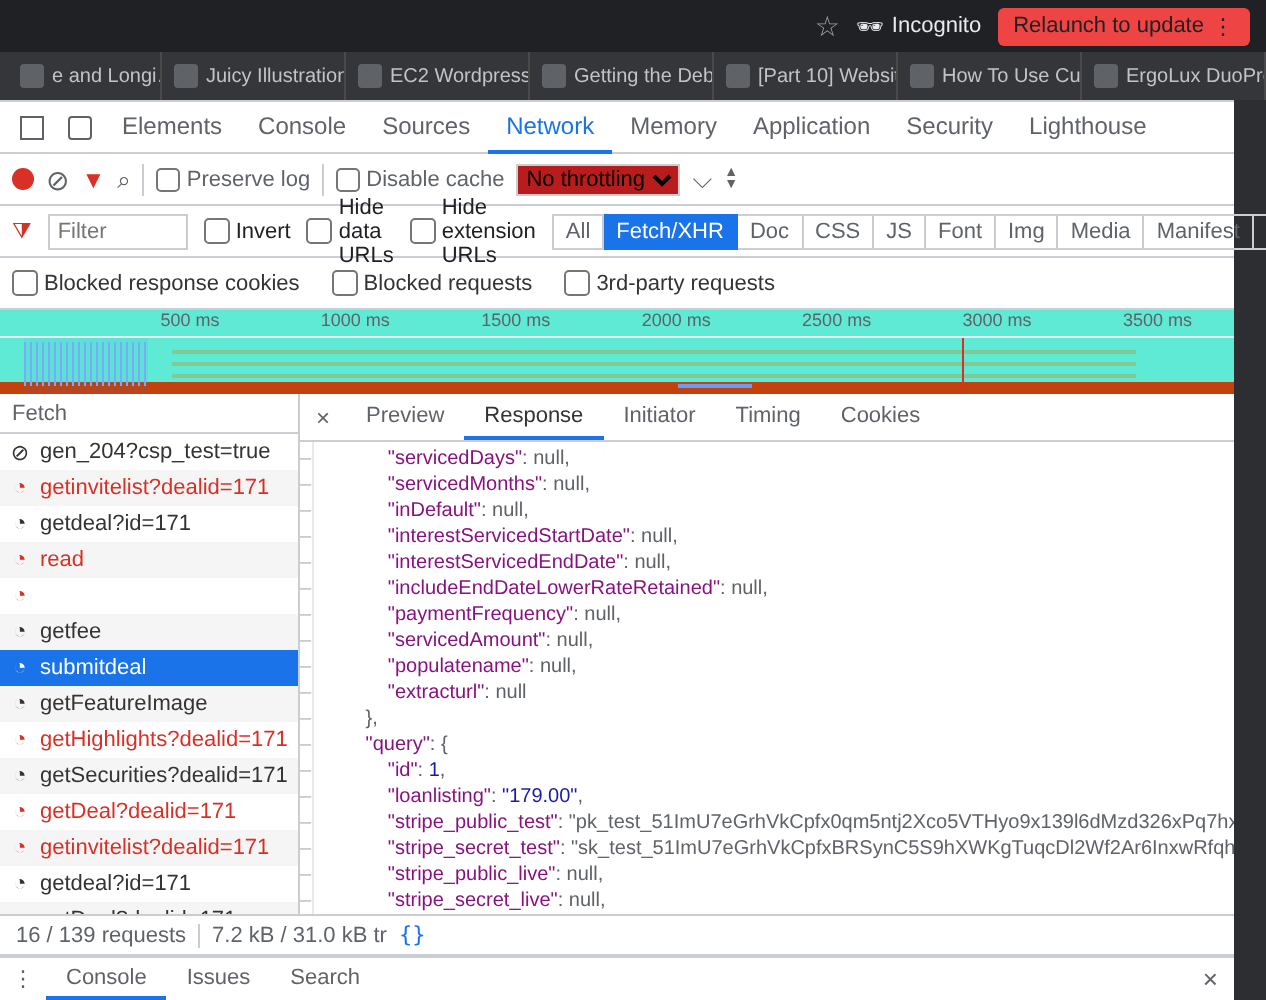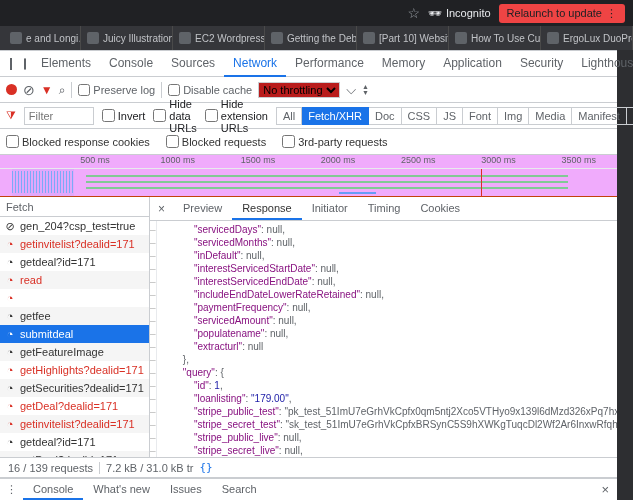--- a/index.html
+++ b/index.html
@@ -43,21 +43,21 @@
 .toolbar2 .types { display:flex; gap:0; }
 .toolbar2 .type { padding:2px 6px; border:1px solid #cacdd1; border-left:none; font-size:11px; color:#5f6368; cursor:pointer; }
 .toolbar2 .type:first-child { border-left:1px solid #cacdd1; }
 .toolbar2 .type.active { background:#1a73e8; color:#fff; border-color:#1a73e8; }
 
 
 .toolbar3 { height:26px; display:flex; align-items:center; border-bottom:1px solid #cacdd1; padding:0 6px; gap:16px; font-size:11px; }
 .toolbar3 .cb { display:flex; align-items:center; gap:3px; }
 
 
-.timeline { height:42px; border-bottom:1px solid #c2410c; position:relative; background:#f0abfc;text-decoration:underline; }
+.timeline { height:42px; border-bottom:6px solid #c2410c; position:relative; background:#5eead4;text-decoration:underline; }
 .tl-ruler { height:14px; position:relative; font-size:9px; color:#5f6368; border-bottom:1px solid #e8eaed; }
 .tl-tick { position:absolute; top:0; }
 .tl-body { height:28px; position:relative; }
 .tl-sel { position:absolute; top:0; bottom:0; background:rgba(66,133,244,0.08); }
 .tl-bar { position:absolute; height:2px; }
 
 
 .main { flex:1; display:flex; overflow:hidden; border-bottom:1px solid #cacdd1; }
 .reqlist { width:150px; border-right:1px solid #cacdd1; display:flex; flex-direction:column; overflow:hidden; }
 .reqlist .hdr { height:20px; display:flex; align-items:center; padding:0 6px; font-size:11px; color:#5f6368; border-bottom:1px solid #cacdd1; }
@@ -149,21 +149,20 @@
 <div class="dt">
 
   <div class="dt-tabs">
     <span class="sq"></span>
     <span class="sq" style="border-radius:2px"></span>
     <span id="dttabs" style="display:flex">
         <span class="tab-item">Elements</span>
         <span class="tab-item">Console</span>
         <span class="tab-item">Sources</span>
         <span class="tab-item active">Network</span>
-        <span class="tab-item">Performance</span>
         <span class="tab-item">Memory</span>
         <span class="tab-item">Application</span>
         <span class="tab-item">Security</span>
         <span class="tab-item">Lighthouse</span>
       </span>
     <span class="spacer"></span>
 
   </div>
 
   <div class="toolbar1">
@@ -358,21 +357,20 @@
     <span>16 / 139 requests</span>
     <span style="border-left:1px solid #cacdd1;height:12px"></span>
     <span>7.2 kB / 31.0 kB tr</span>
     <span class="br">{}</span>
   </div>
 
   <div class="drawer">
     <span class="dots">⋮</span>
     <span id="drawertabs" style="display:flex">
         <span class="dtab2 active">Console</span>
-        <span class="dtab2">What's new</span>
         <span class="dtab2">Issues</span>
         <span class="dtab2">Search</span>
       </span>
     <span class="spacer"></span>
     <span class="x">×</span>
   </div>
 
 </div>
 
 </body></html>

